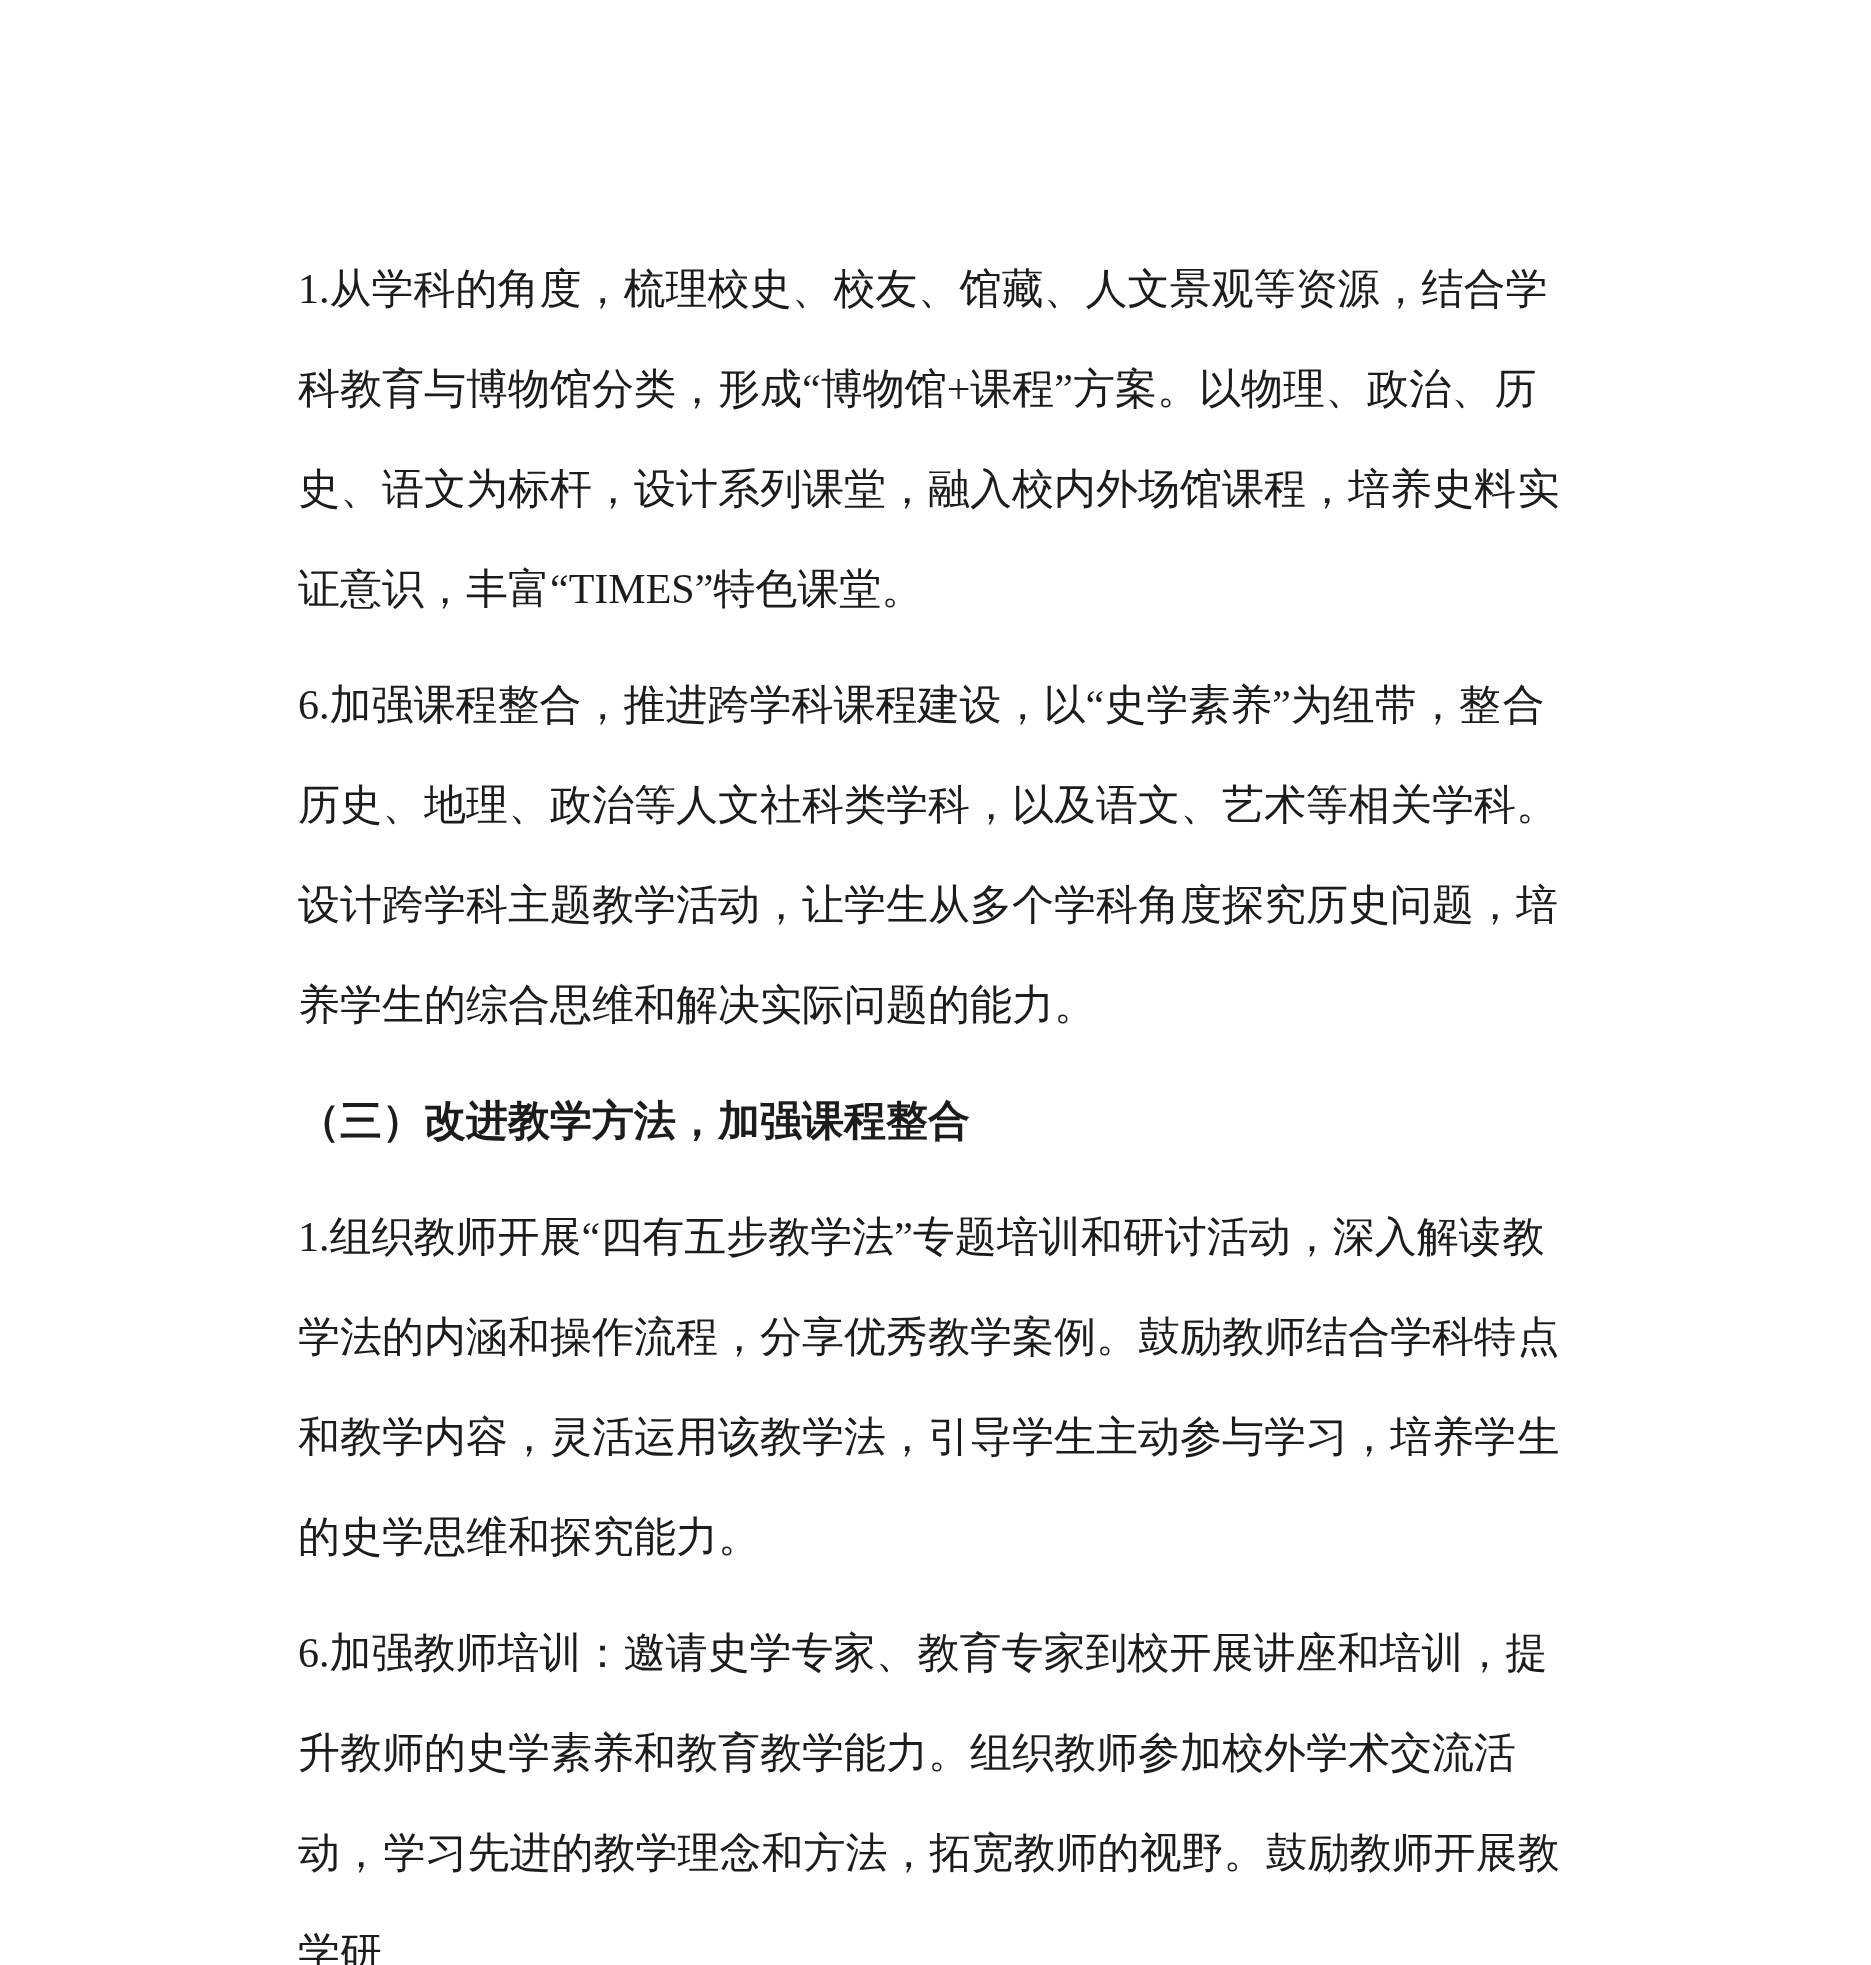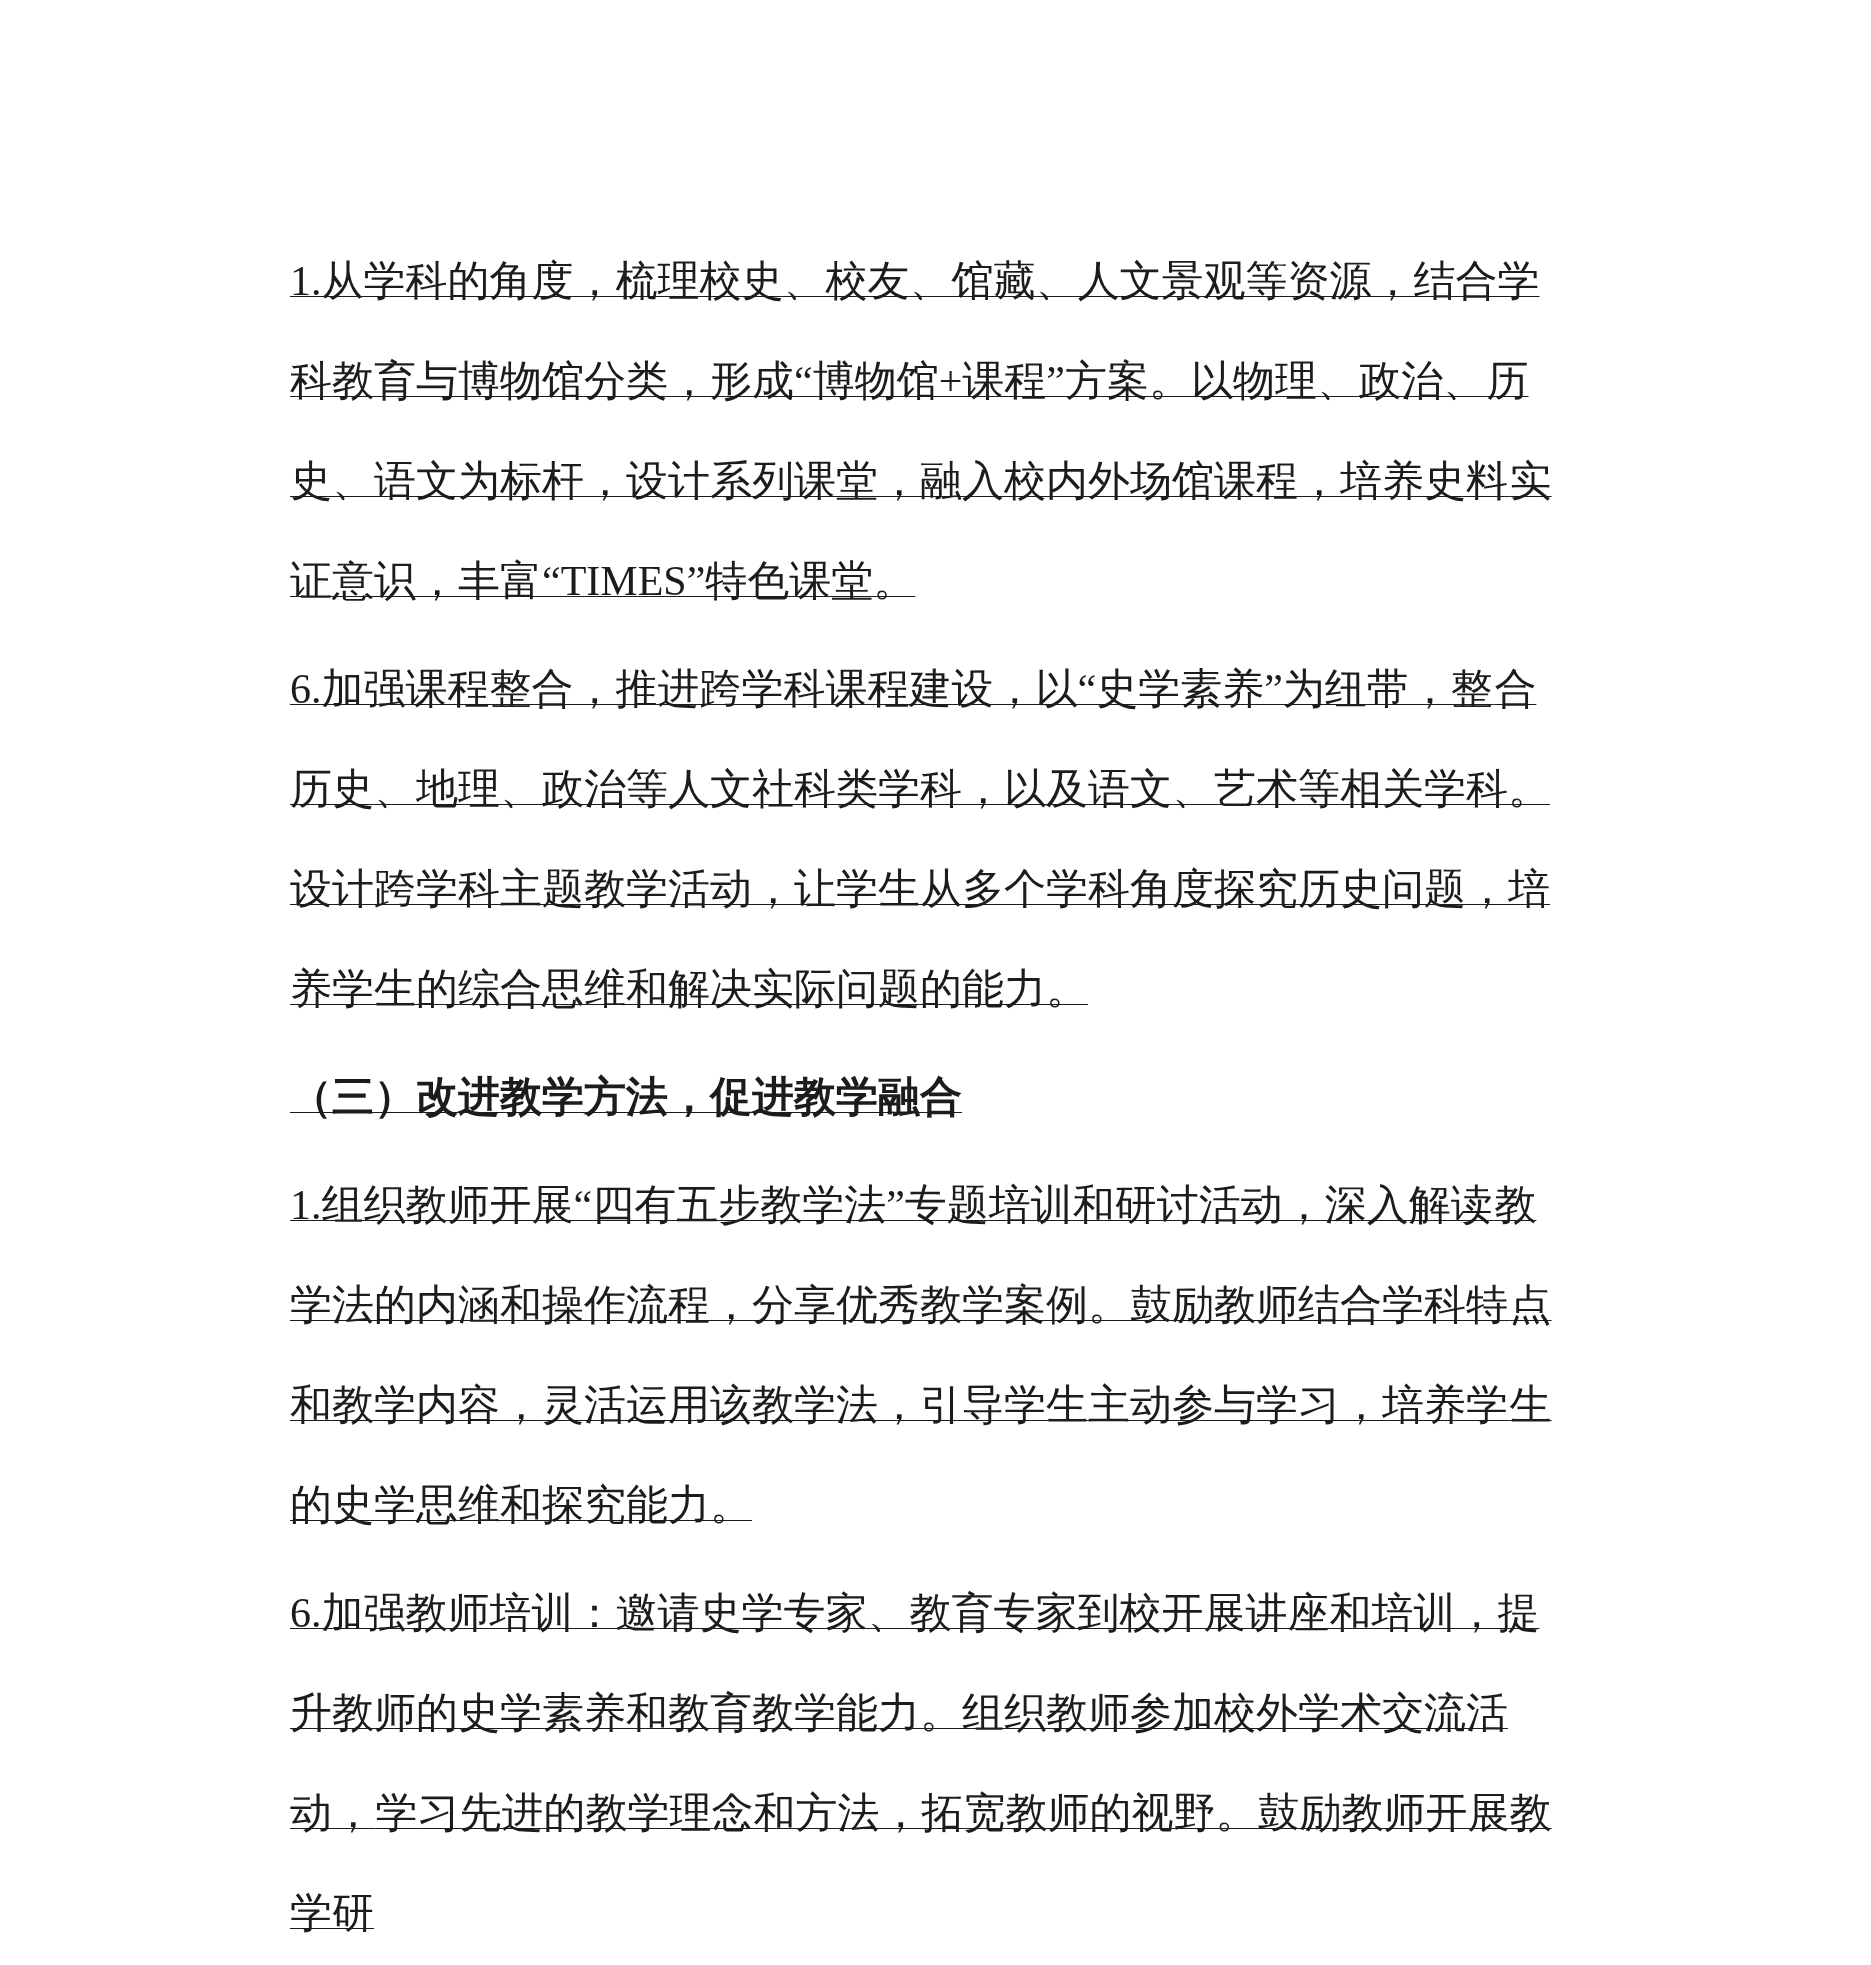--- a/index.html
+++ b/index.html
@@ -17,21 +17,21 @@
     overflow: hidden;
     font-family: "Liberation Serif", "DejaVu Serif", serif;
     color: #1c1c1c;
   }
   .content {
     position: absolute;
     left: 282px;
     top: 223px;
     width: 1301px;
   }
-  .para { margin: 8px; padding: 0; text-decoration: underline; }
+  .para { margin: 16px; padding: 0; }
   .line {
     font-size: 42px;
     line-height: 100px;
     height: 100px;
     overflow: hidden;
     text-align: left;
     letter-spacing: 0;
   }
   .line.fill {
     text-align: justify;
@@ -56,21 +56,21 @@
     </p>
 
     <p class="para">
       <span class="line fill">6.加强课程整合，推进跨学科课程建设，以“史学素养”为纽带，整</span>
       <span class="line fill">合历史、地理、政治等人文社科类学科，以及语文、艺术等相关学科。</span>
       <span class="line fill">设计跨学科主题教学活动，让学生从多个学科角度探究历史问题，培</span>
       <span class="line">养学生的综合思维和解决实际问题的能力。</span>
     </p>
 
     <p class="para">
-      <span class="line heading">（三）改进教学方法，促进教学融合</span>
+      <span class="line heading">（三）改进教学方法，加强课程整合</span>
     </p>
 
     <p class="para">
       <span class="line fill">1.组织教师开展“四有五步教学法”专题培训和研讨活动，深入解读</span>
       <span class="line fill">教学法的内涵和操作流程，分享优秀教学案例。鼓励教师结合学科特</span>
       <span class="line fill">点和教学内容，灵活运用该教学法，引导学生主动参与学习，培养学</span>
       <span class="line">生的史学思维和探究能力。</span>
     </p>
 
 

